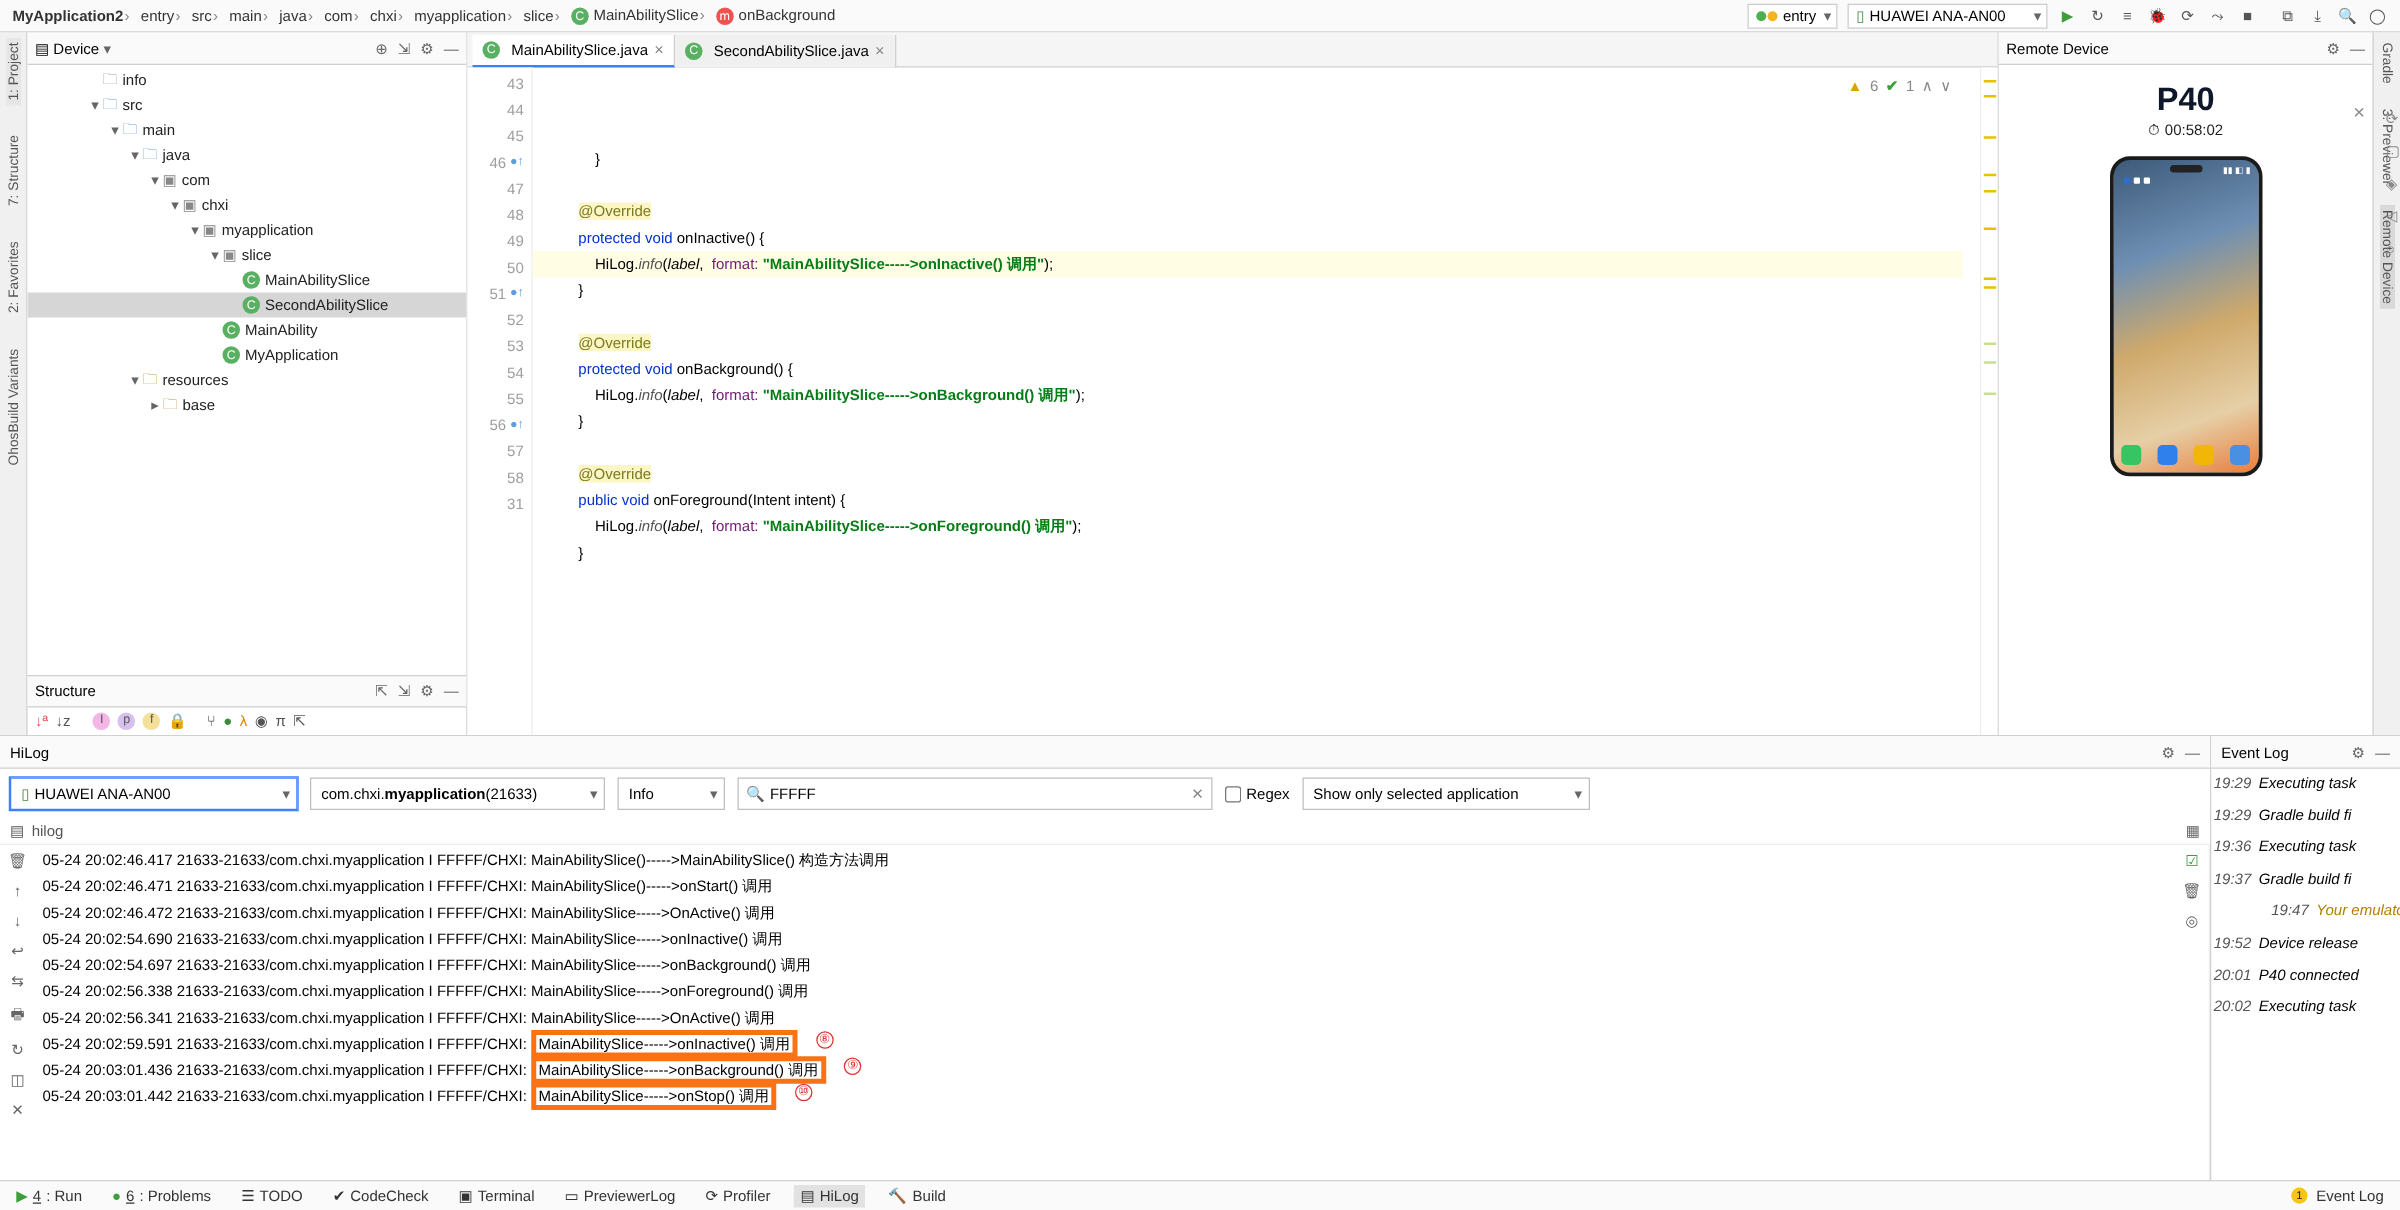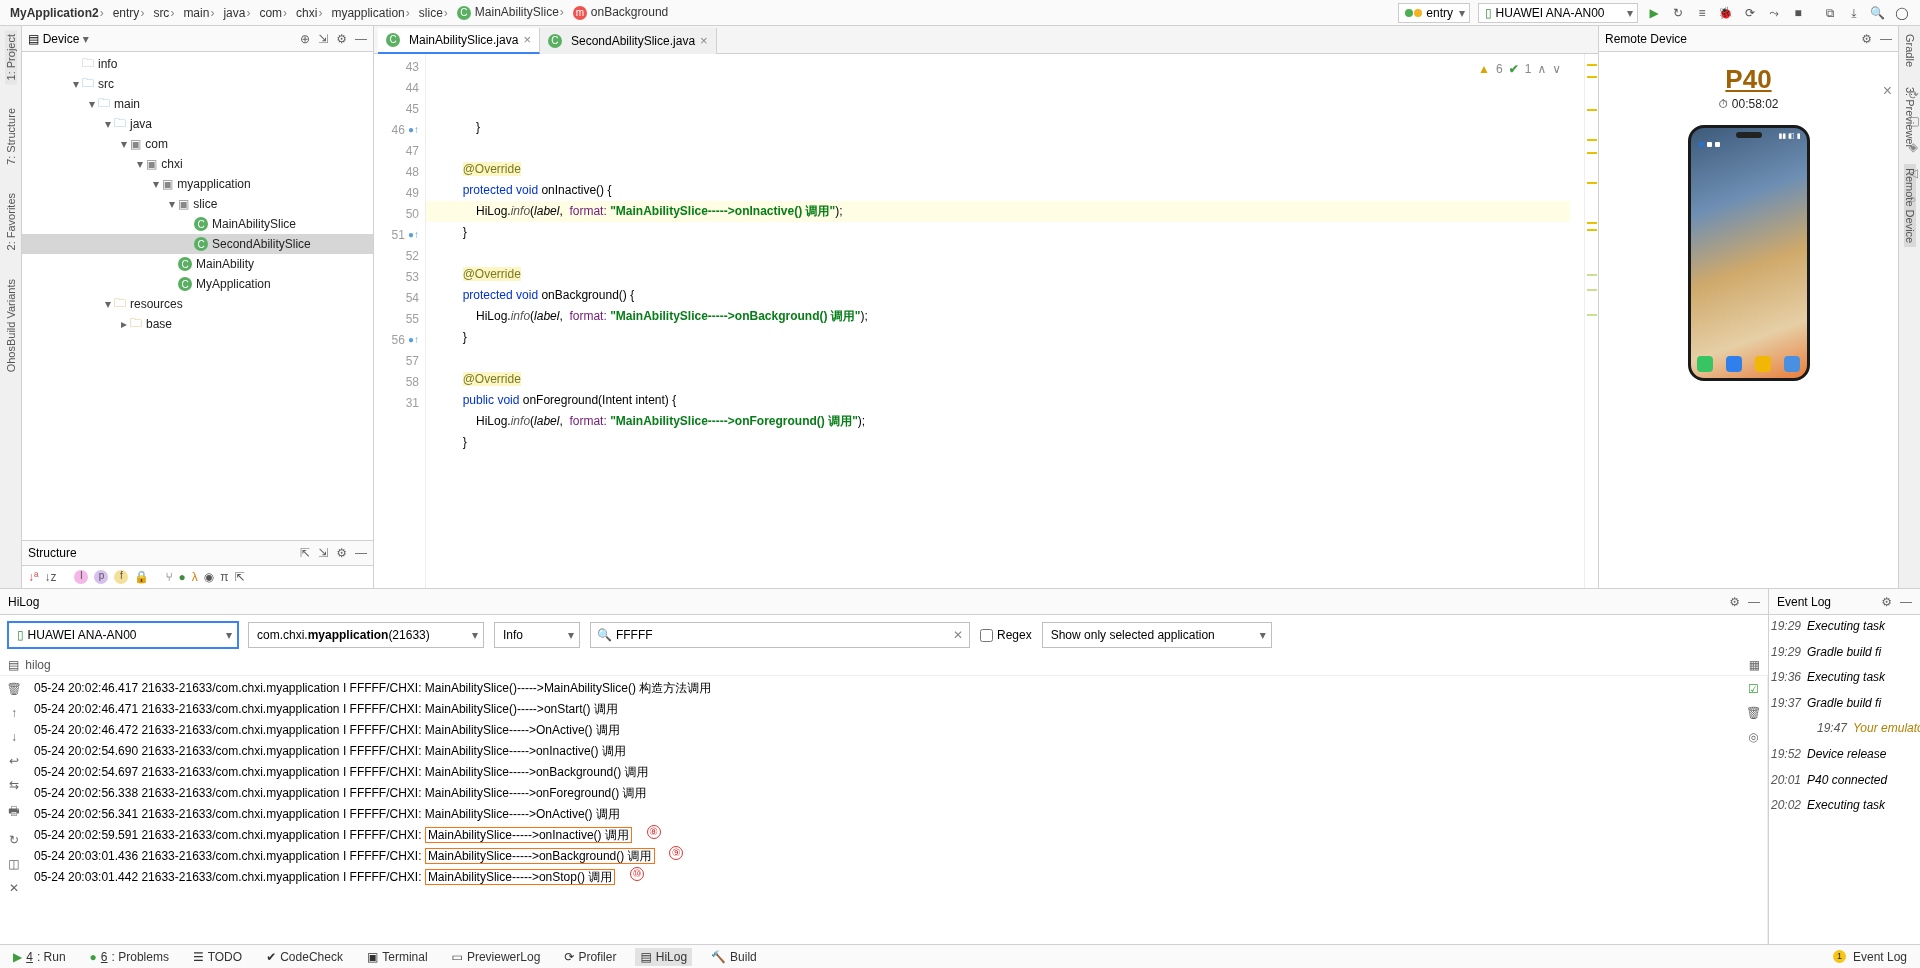--- a/index.html
+++ b/index.html
@@ -61,21 +61,21 @@
 .hint { color:#701a75; font-style:normal;}
 .str { color:#067d17; font-weight:bold;}
 .err-strip { width:14px; background:#fff; border-left:1px solid #eee; position:relative;}
 .mark { position:absolute; left:2px; width:10px; height:2px;}
 .insp { position:absolute; top:4px; right:20px; display:flex; gap:6px; align-items:center; color:#888; font-size:11px; background:#fff; padding:1px 3px;}
 .insp .y{color:#d9a600;font-weight:bold}
 .insp .g{color:#3c9e3c;font-weight:bold}
 
 .remote-panel { width: 300px; border-left:1px solid #d0d0d0; display:flex; flex-direction:column;}
 .rm-body { flex:1; display:flex; flex-direction:column; align-items:center; position:relative;}
-.rm-title { font-size:26px; font-weight:bold; margin-top:12px; color:#a16207;text-decoration:underline;}
+.rm-title { font-size:26px; font-weight:bold; margin-top:12px; color:#0f172a;}
 .rm-time { font-size:14px; margin-top:2px; color:#222; display:flex; align-items:center; gap:4px;}
 .phone { width:122px; height:256px; margin-top:14px; border-radius:16px; background:linear-gradient(160deg,#3d5a7a 0%,#6e8fb3 30%,#cfa96b 55%,#e6cfa6 80%,#e97e3c 100%); position:relative; border:3px solid #1a1a1a;}
 .phone-top { position:absolute; top:4px; left:50%; transform:translateX(-50%); width:26px; height:6px; background:#222; border-radius:3px;}
 .phone-dots { position:absolute; top:14px; left:8px; display:flex; gap:3px;}
 .phone-dots span{width:5px;height:5px;background:#fff;border-radius:1px;}
 .phone-dots span:first-child{background:#2d6fcf;}
 .phone-status{position:absolute;top:4px;right:6px;color:#fff;font-size:7px;}
 .phone-bot { position:absolute; bottom:6px; left:0; right:0; display:flex; justify-content:space-around;}
 .phone-bot span{width:16px;height:16px;border-radius:4px;}
 .rm-icons { position:absolute; right:-22px; top:36px; display:flex; flex-direction:column; gap:12px; color:#888;}
@@ -91,21 +91,21 @@
 .cmb::after{content:"▾";position:absolute;right:5px;color:#666;}
 .cmb.active{border-color:#3b82f6; box-shadow:0 0 0 1px #3b82f6;}
 .srch { flex:0 0 380px; border:1px solid #bfbfbf; height:26px; display:flex; align-items:center; padding:0 6px;}
 .srch input{border:none;outline:none;flex:1;}
 .chk { display:flex; align-items:flex-end; gap:4px;}
 .hilog-sub { padding:3px 8px; font-family:Consolas,monospace; color:#555; border-bottom:1px solid #eee; display:flex; align-items:center; gap:6px;}
 .log-area { flex:1; display:flex; min-height:0;}
 .log-tools { width:28px; display:flex; flex-direction:column; align-items:center; gap:10px; padding-top:6px; color:#666;}
 .log-body { flex:1; overflow:hidden; font-family:Consolas,monospace; font-size:12.5px; line-height:21px; white-space:pre; padding:2px 6px;}
 .log-row { position:relative;}
-.log-box { border:1px solid #f97316; padding:0 2px;}
+.log-box { border:4px solid #f97316; padding:0 2px;}
 .log-num { position:absolute; display:inline-block; color:#d33; border:1px solid #d33; border-radius:50%; width:14px;height:14px; font-size:10px; text-align:center; line-height:12px; margin-left:8px;}
 .ev-panel { width:152px; border-left:1px solid #d0d0d0; display:flex; flex-direction:column;}
 .ev-tools { width:28px; border-right:1px solid #eee; display:flex; flex-direction:column; align-items:center; gap:10px; padding-top:6px; color:#666;}
 .ev-wrap{display:flex;flex:1;min-height:0;}
 .ev-list { flex:1; overflow:hidden; padding:4px 2px; font-size:11.5px; line-height:1.3;}
 .ev-item { margin-bottom:10px; white-space:nowrap;font-style:italic;}
 .ev-item .t{color:#555;margin-right:6px;}
 .ev-item.warn{color:#b28000;margin-left:46px;}
 
 

